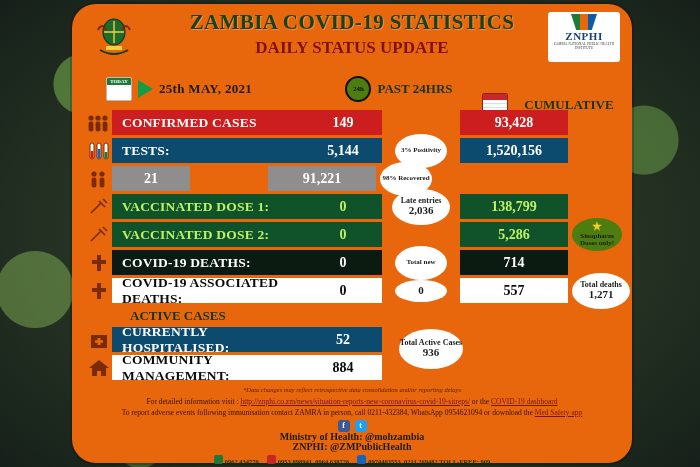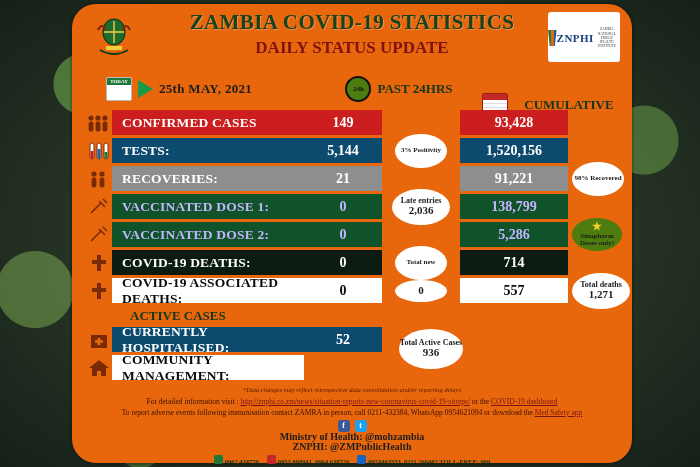--- a/index.html
+++ b/index.html
@@ -48,21 +48,21 @@
     margin-top:3px;
   }
   .coat {
     position:absolute; left:10px; top:6px; width:44px; height:42px;
   }
   .znphi {
     position:absolute; right:2px; top:2px;
     width:72px; height:50px;
     background:#ffffff;
     border-radius:3px;
-    display:flex; align-items:center;
+    display:flex; flex-direction:column; align-items:center;
     padding-top:2px;
   }
   .znphi .logo-mark {
     width:26px; height:16px;
     background:linear-gradient(90deg,#1f7a3a 0 33%, #e8670c 33% 66%, #0d5aa7 66% 100%);
     clip-path:polygon(0 0,100% 0,80% 100%,20% 100%);
   }
   .znphi .zn-t { font-size:11px; font-weight:bold; color:#123f7a; letter-spacing:.5px; line-height:12px;}
   .znphi .zn-s { font-size:3.2px; color:#2a2a2a; text-align:center; line-height:4.2px; letter-spacing:.2px;}
 
@@ -123,21 +123,21 @@
     flex:0 0 108px; height:100%;
     display:flex; align-items:center; justify-content:center;
     font-size:14px; font-weight:bold;
   }
   .tail { flex:1; display:flex; align-items:center; justify-content:flex-start; padding-left:4px;}
 
   
   .red    { background:#cc1e1e; color:#fff; }
   .green  { background:#0c4a6e; color:#fff; }
   .grey   { background:#8e8e8e; color:#fff; }
-  .dgreen { background:#10532b; color:#c4b5fd; }
+  .dgreen { background:#10532b; color:#bef264; }
   .dark   { background:#0c1b12; color:#fff; }
   .white  { background:#ffffff; color:#0b0b0b; }
 
   .bubble {
     background:#fff; border-radius:50%;
     display:flex; flex-direction:column; align-items:center; justify-content:center;
     text-align:center; font-weight:bold; color:#1d1d1d; line-height:1.0;
   }
   .b-small { width:52px; height:34px; font-size:7px; }
   .b-mid   { width:58px; height:36px; font-size:8px; }
@@ -276,21 +276,20 @@
       <div class="icn">
         <svg width="24" height="20" viewBox="0 0 24 20">
             <g fill="#7a2b05">
           <circle cx="7" cy="5" r="2.6"></circle>
               <rect x="4.6" y="8.5" width="4.8" height="10" rx="2"></rect>
           <circle cx="15" cy="5" r="2.6"></circle>
               <rect x="12.6" y="8.5" width="4.8" height="10" rx="2"></rect>
         </g>
           </svg>
       </div>
-      <div class="lbl grey">RECOVERIES:</div>
       <div class="val grey">21</div>
       <div class="mid"></div>
       <div class="cum grey">91,221</div>
       <div class="tail">
         <div class="bubble b-small">
           <span>98% Recovered</span>
         </div>
       </div>
     </div>
 
@@ -411,20 +410,21 @@
       <div class="icn">
         <svg width="24" height="20" viewBox="0 0 24 20">
             <g fill="#7a2b05">
           <path d="M12 2 L22 10 L2 10 Z"></path>
               <rect x="5" y="10" width="14" height="8"></rect>
           <rect x="10" y="13" width="4" height="5" fill="#e8670c"></rect>
         </g>
           </svg>
       </div>
       <div class="lbl white">COMMUNITY MANAGEMENT:</div>
+      <div class="val white">884</div>
       <div class="mid"></div>
       <div class="cum"></div>
       <div class="tail"></div>
     </div>
   </div>
 
   <div class="note">*Data changes may reflect retrospective data consolidation and/or reporting delays</div>
 
   <div class="foot">
     <div>

